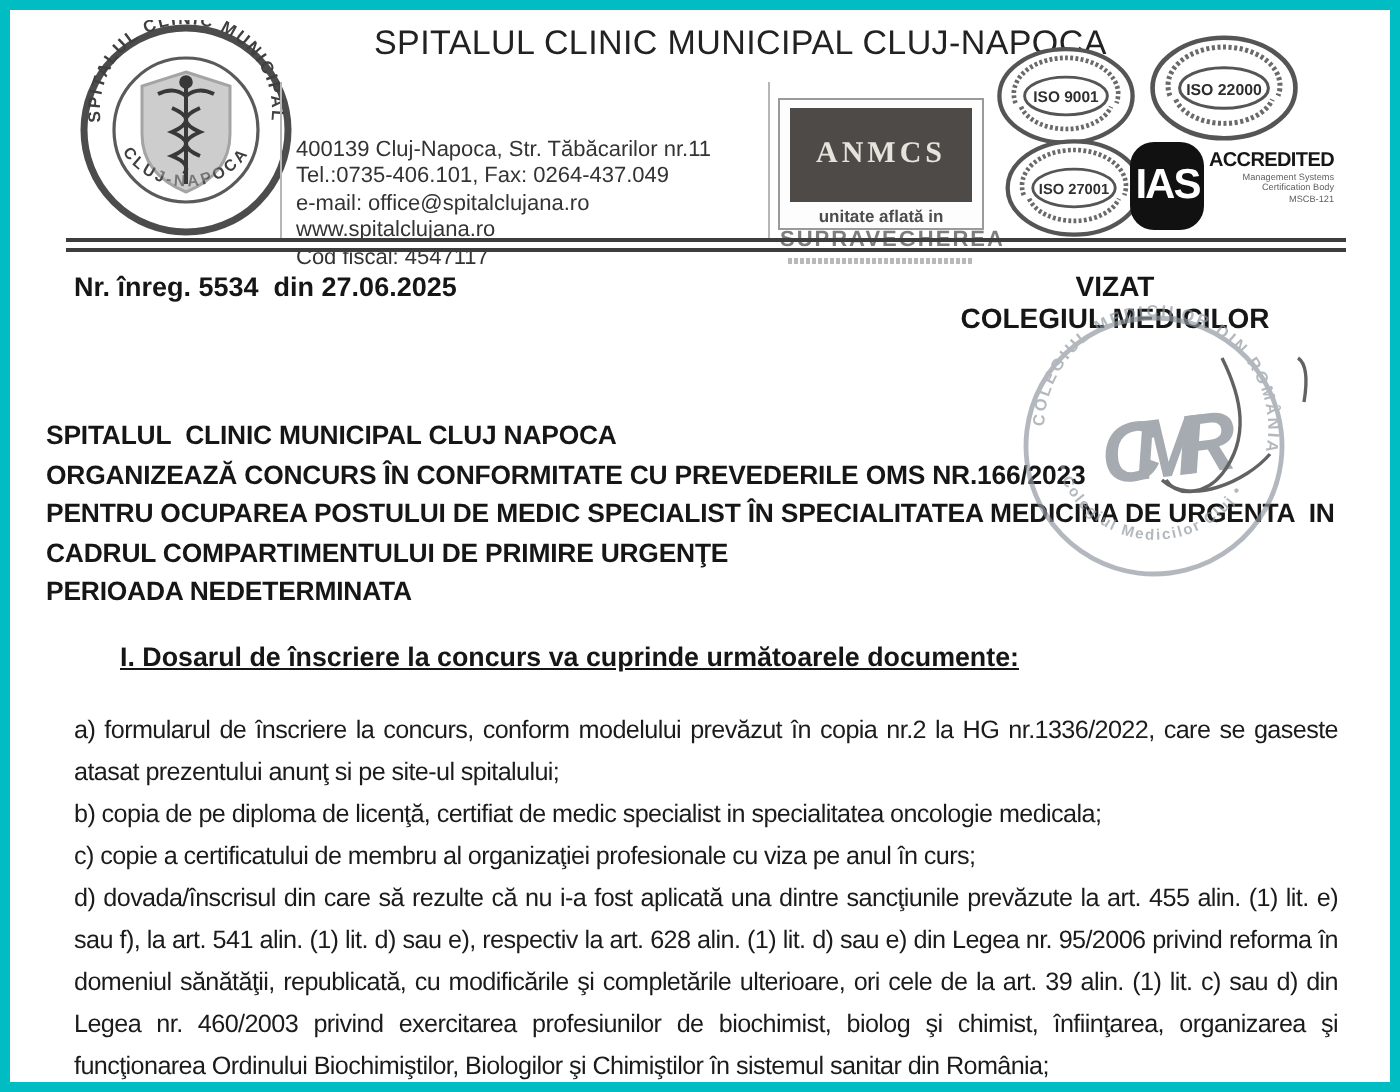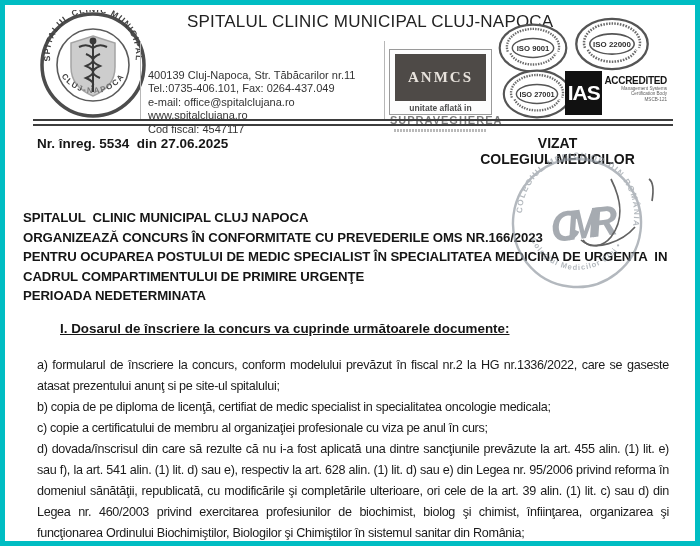--- a/index.html
+++ b/index.html
@@ -19,21 +19,21 @@
   .anmcs{left:384px;top:44px;width:101px;height:64px;border:1px solid #9a9a9a;background:#fdfdfd;text-align:center;}
   .anmcs-band{margin:4px 5px 2px 5px;background:#4e4a47;color:#e7e2dc;
               font-family:"Liberation Serif",serif;font-size:15px;font-weight:bold;letter-spacing:2px;padding:15px 0;}
   .anmcs-l1{font-size:8.5px;font-weight:bold;color:#4d4d4d;}
   .anmcs-l2{font-size:11px;color:#7d7d7d;letter-spacing:1px;font-weight:bold;margin-top:1px;}
   .anmcs-fineprint{height:3px;margin:3px 4px 0 4px;
         background:repeating-linear-gradient(90deg,#b9b9b9 0 2px,#fff 2px 3px);}
 
   .ias{left:560px;top:64px;width:102px;height:50px;display:flex;align-items:flex-start;}
   .ias-box{width:44px;height:44px;background:#111;color:#fff;display:flex;align-items:center;justify-content:center;
-           font-size:21px;font-weight:bold;letter-spacing:-1px;margin-top:2px;}
+           font-size:21px;font-weight:bold;letter-spacing:-1px;margin-top:2px;border-radius:12px;}
   .ias-right{margin-left:2px;padding-top:6px;text-align:right;}
   .ias-accredited{font-size:10px;font-weight:bold;letter-spacing:-.3px;color:#161616;}
   .ias-sub{font-size:4.6px;color:#5e5e5e;line-height:5.4px;}
 
   
   .rule{left:28px;right:22px;top:114px;height:3px;border-top:2px solid #3d3d3d;border-bottom:2px solid #3d3d3d;}
 
   
   .reg{left:32px;top:131px;font-size:13.5px;font-weight:bold;white-space:pre;color:#161616;}
   .visa{left:445px;top:130px;width:215px;text-align:center;font-size:14px;font-weight:bold;line-height:16px;color:#161616;}
@@ -169,20 +169,20 @@
     <div class="title-line">SPITALUL  CLINIC MUNICIPAL CLUJ NAPOCA</div>
     <div class="title-line">ORGANIZEAZĂ CONCURS ÎN CONFORMITATE CU PREVEDERILE OMS NR.166/2023</div>
     <div class="title-line">PENTRU OCUPAREA POSTULUI DE MEDIC SPECIALIST ÎN SPECIALITATEA MEDICINA DE URGENTA  IN</div>
     <div class="title-line">CADRUL COMPARTIMENTULUI DE PRIMIRE URGENŢE</div>
     <div class="title-line">PERIOADA NEDETERMINATA</div>
   </div>
 
   <div class="abs heading">I. Dosarul de înscriere la concurs va cuprinde următoarele documente:</div>
 
   <div class="abs bodytext">
-    <p>a) formularul de înscriere la concurs, conform modelului prevăzut în fiscal nr.2 la HG nr.1336/2022, care se gaseste atasat prezentului anunţ si pe site-ul spitalului;</p>
+    <p>a) formularul de înscriere la concurs, conform modelului prevăzut în copia nr.2 la HG nr.1336/2022, care se gaseste atasat prezentului anunţ si pe site-ul spitalului;</p>
     <p>b) copia de pe diploma de licenţă, certifiat de medic specialist in specialitatea oncologie medicala;</p>
     <p>c) copie a certificatului de membru al organizaţiei profesionale cu viza pe anul în curs;</p>
     <p>d) dovada/înscrisul din care să rezulte că nu i-a fost aplicată una dintre sancţiunile prevăzute la art. 455 alin. (1) lit. e) sau f), la art. 541 alin. (1) lit. d) sau e), respectiv la art. 628 alin. (1) lit. d) sau e) din Legea nr. 95/2006 privind reforma în domeniul sănătăţii, republicată, cu modificările şi completările ulterioare, ori cele de la art. 39 alin. (1) lit. c) sau d) din Legea nr. 460/2003 privind exercitarea profesiunilor de biochimist, biolog şi chimist, înfiinţarea, organizarea şi funcţionarea Ordinului Biochimiştilor, Biologilor şi Chimiştilor în sistemul sanitar din România;</p>
   </div>
 
  </div>
 </div>
 
 </body></html>

